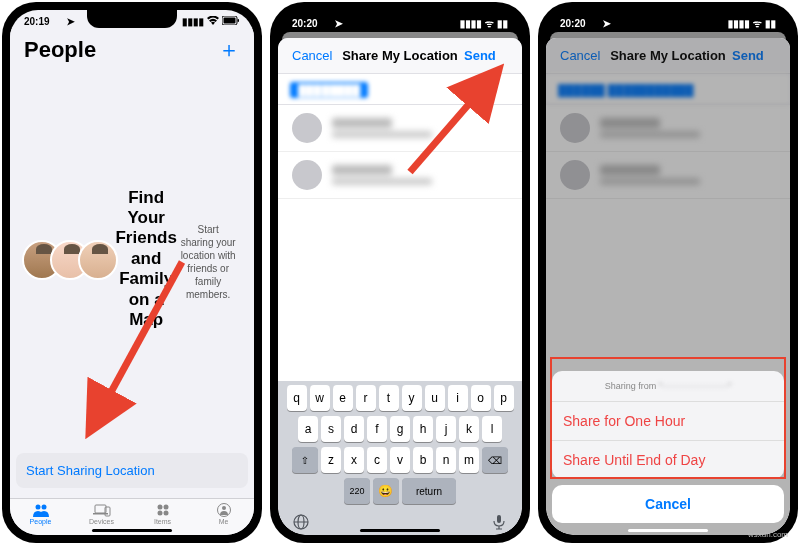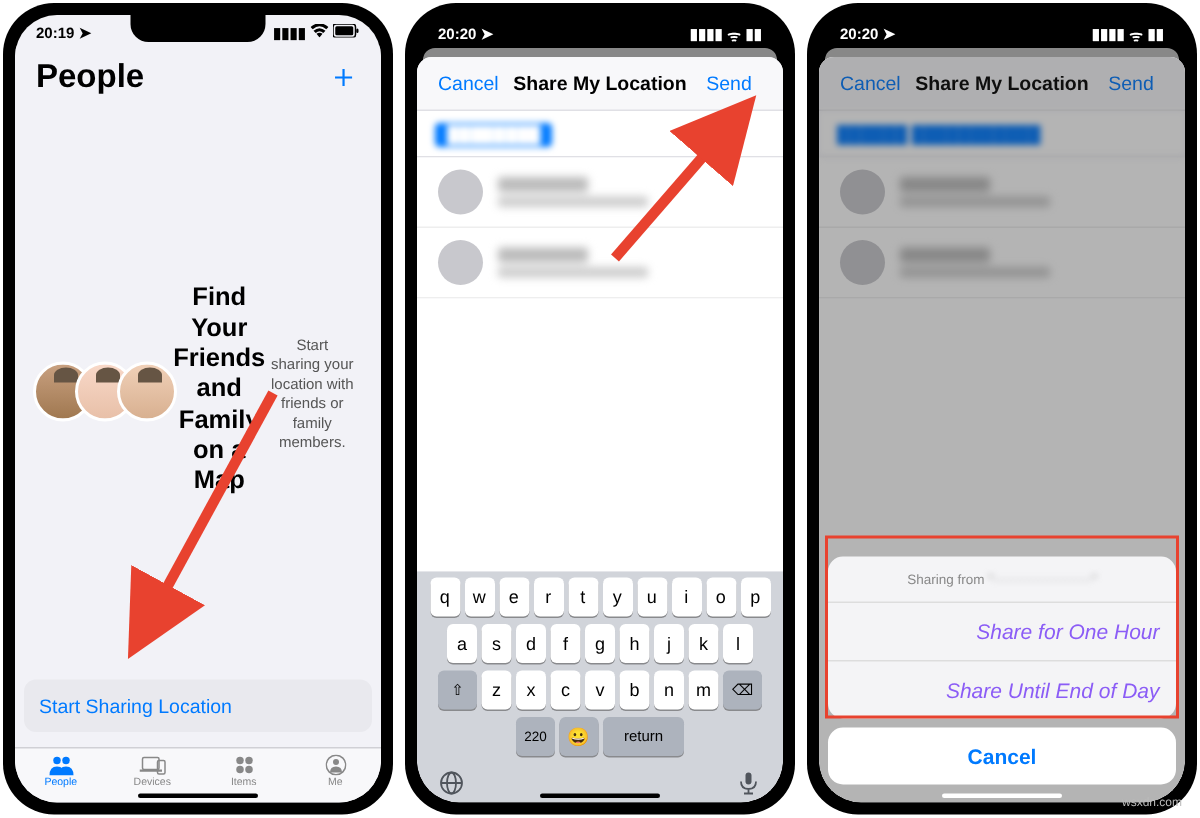--- a/index.html
+++ b/index.html
@@ -1,21 +1,21 @@
 <!DOCTYPE html>
 <html><head>
 <meta charset="utf-8">
 <style>
 * { box-sizing: border-box; margin: 0; padding: 0; font-family: -apple-system, Helvetica, Arial, sans-serif; }
 body { background: #fff; width: 800px; height: 545px; display: flex; gap: 8px; padding: 2px; position: relative; }
 .phone { flex: 1; background: #000; border-radius: 34px; padding: 8px; position: relative; overflow: hidden; }
 .screen { background: #f2f2f7; border-radius: 28px; height: 100%; overflow: hidden; display: flex; flex-direction: column; position: relative; }
 .notch { position: absolute; top: 8px; left: 50%; transform: translateX(-50%); width: 90px; height: 18px; background: #000; border-radius: 0 0 12px 12px; z-index: 10; }
 .statusbar { display: flex; justify-content: space-between; padding: 6px 14px 2px; font-size: 10px; font-weight: 600; color: #000; }
-.statusbar .left { display: flex; gap: 3px; align-items: center; }
+.statusbar .left { display: flex; gap: 17px; align-items: center; }
 .statusbar .right { display: flex; gap: 3px; align-items: center; }
 .header { display: flex; justify-content: space-between; align-items: center; padding: 6px 14px; background: #f2f2f7; }
 .header .title { font-size: 22px; font-weight: 700; }
 .plus { color: #007aff; font-size: 22px; font-weight: 300; }
 .content { flex: 1; display: flex; flex-direction: row; align-items: center; padding: 10px 18px; text-align: center; }
 .memoji-row { display: flex; justify-content: center; margin: 10px 0 14px; }
 .memoji { width: 40px; height: 40px; border-radius: 50%; background: linear-gradient(#f8d8c8, #e8c0a8); border: 2px solid #fff; margin: 0 -6px; position: relative; }
 .memoji:nth-child(1) { background: linear-gradient(#c8a080, #a07850); }
 .memoji:nth-child(3) { background: linear-gradient(#f0d0b8, #d8b090); }
 .memoji::after { content: ''; position: absolute; width: 16px; height: 10px; background: #654; border-radius: 50% 50% 0 0; top: 2px; left: 12px; }
@@ -29,21 +29,21 @@
 .home-indicator { position: absolute; bottom: 3px; left: 50%; transform: translateX(-50%); width: 80px; height: 3px; background: #000; border-radius: 2px; }
 
 
 .arrow { position: absolute; pointer-events: none; }
 .arrow svg { overflow: visible; }
 
 
 .modal-hdr { display: flex; justify-content: space-between; align-items: center; padding: 10px 14px; background: #f8f8fa; border-bottom: 1px solid #e0e0e5; font-size: 13px; }
 .modal-hdr .center { font-weight: 600; color: #000; }
 .modal-hdr .side { color: #007aff; min-width: 44px; }
-.modal-hdr .side.right { text-align: center; font-weight: 400; }
+.modal-hdr .side.right { text-align: left; font-weight: 700; }
 
 .recipients { background: #fff; padding: 6px 12px; border-bottom: 1px solid #e0e0e5; }
 .recipient-pill { display: inline-block; background: #007aff; color: #fff; padding: 2px 8px; border-radius: 3px; font-size: 11px; filter: blur(2px); }
 .contact-list { background: #fff; }
 .contact-row { display: flex; align-items: center; gap: 10px; padding: 8px 14px; border-bottom: 1px solid #eee; }
 .avatar { width: 30px; height: 30px; border-radius: 50%; background: #c8c8cd; }
 .contact-text { flex: 1; filter: blur(3px); }
 .contact-name { font-size: 12px; color: #333; background: #bbb; height: 10px; width: 60px; border-radius: 2px; margin-bottom: 3px; }
 .contact-sub { font-size: 9px; color: #999; background: #ccc; height: 7px; width: 100px; border-radius: 2px; }
 
@@ -56,21 +56,21 @@
 .key.space { flex: 1; font-size: 11px; }
 .key.return { background: #adb3bd; width: 54px; font-size: 10px; }
 .kbottom { display: flex; justify-content: space-between; padding: 4px 12px 0; }
 .kicon { width: 18px; height: 18px; color: #50555c; }
 
 
 .dimmed { position: absolute; inset: 0; background: rgba(40,40,40,0.35); }
 .action-sheet { position: absolute; bottom: 12px; left: 6px; right: 6px; }
 .sheet-group { background: rgba(248,248,250,0.95); border-radius: 10px; overflow: hidden; margin-bottom: 6px; }
 .sheet-label { font-size: 9px; color: #888; text-align: center; padding: 10px 8px; border-bottom: 1px solid #ddd; }
-.sheet-item { color: #8b5cf6; font-size: 14px; text-align: right; padding: 11px; border-bottom: 1px solid #ddd; font-style: italic; }
+.sheet-item { color: #ef4444; font-size: 14px; text-align: left; padding: 11px; border-bottom: 1px solid #ddd; }
 .sheet-item:last-child { border-bottom: none; }
 .sheet-cancel { background: #fff; border-radius: 10px; color: #007aff; font-size: 14px; font-weight: 600; text-align: center; padding: 11px; }
 .red-box { position: absolute; border: 2px solid #e8422f; pointer-events: none; }
 
 .card-bg { position: absolute; top: 22px; left: 4px; right: 4px; height: 8px; background: #888; border-radius: 8px 8px 0 0; }
 .modal-card { position: absolute; top: 28px; left: 0; right: 0; bottom: 0; background: #f2f2f7; border-radius: 10px 10px 28px 28px; overflow: hidden; display: flex; flex-direction: column; }
 
 .watermark { position: absolute; right: 12px; bottom: 6px; font-size: 8px; color: #bbb; }
 </style>
 </head>

